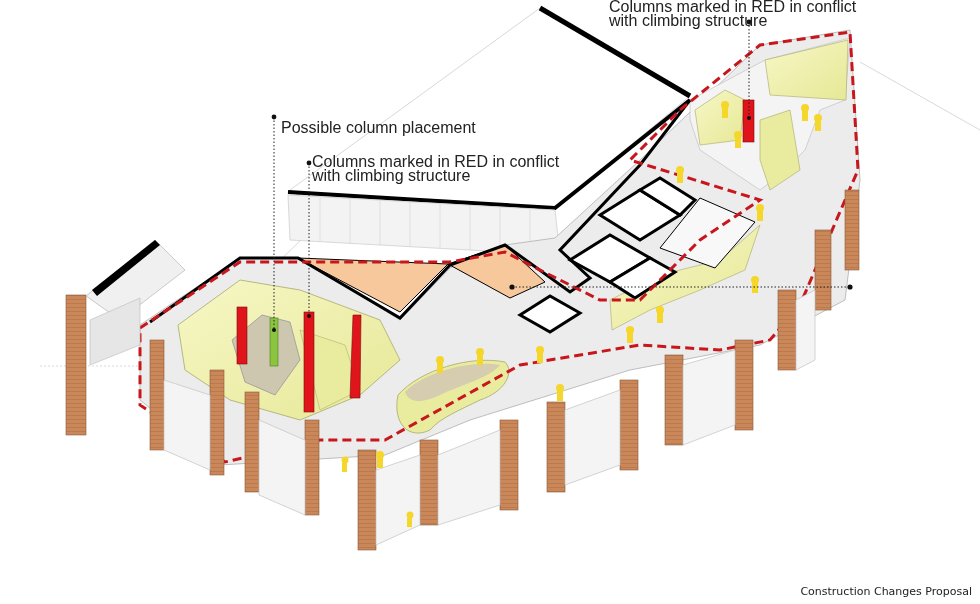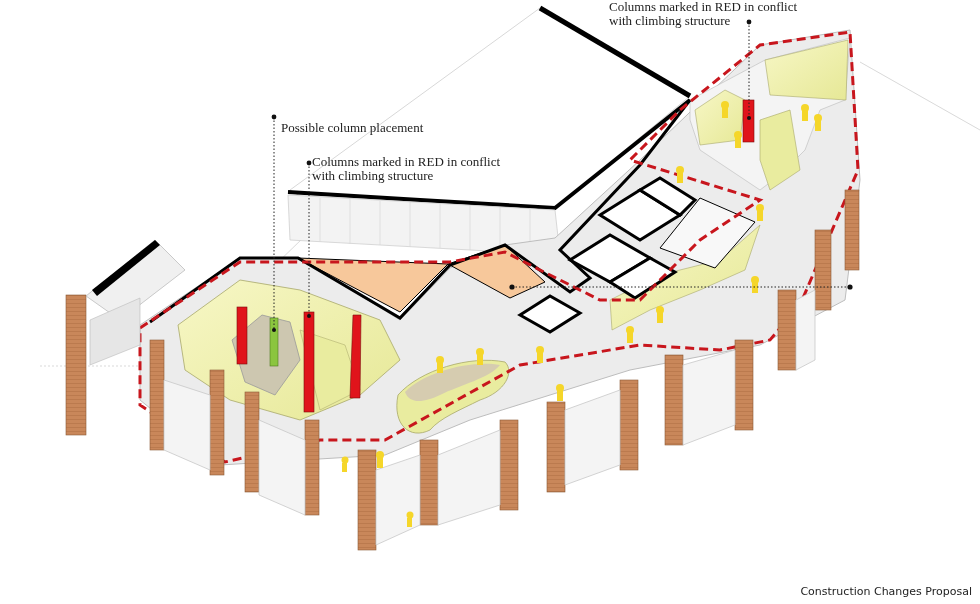--- a/index.html
+++ b/index.html
@@ -1,18 +1,18 @@
 <!DOCTYPE html>
 <html><head>
 <meta charset="utf-8">
 <style>
   html, body { margin: 0; padding: 0; background: #ffffff; }
   body { width: 980px; height: 604px; position: relative; overflow: hidden; font-family: "Liberation Sans", "DejaVu Sans", sans-serif; }
   #stage { position: absolute; left: 0; top: 0; width: 980px; height: 604px; }
-  .annot { position: absolute; font-family: Liberation Serif, serif; font-size: 13px; line-height: 14px; color: #222; white-space: nowrap; }
+  .annot { position: absolute; font-family: Liberation Sans, sans-serif; font-size: 16px; line-height: 14px; color: #222; white-space: nowrap; }
   .annot-line { display: block; }
   .caption { position: absolute; right: 8px; bottom: 6px; font-family: "DejaVu Sans", "Liberation Sans", sans-serif; font-size: 11px; color: #222; }
 </style>
 </head>
 <body>
 
 <svg id="stage" viewBox="0 0 980 604" xmlns="http://www.w3.org/2000/svg">
   <defs>
     <pattern id="brick" width="6" height="4" patternUnits="userSpaceOnUse">
       <rect width="6" height="4" fill="#c9875a"></rect>

